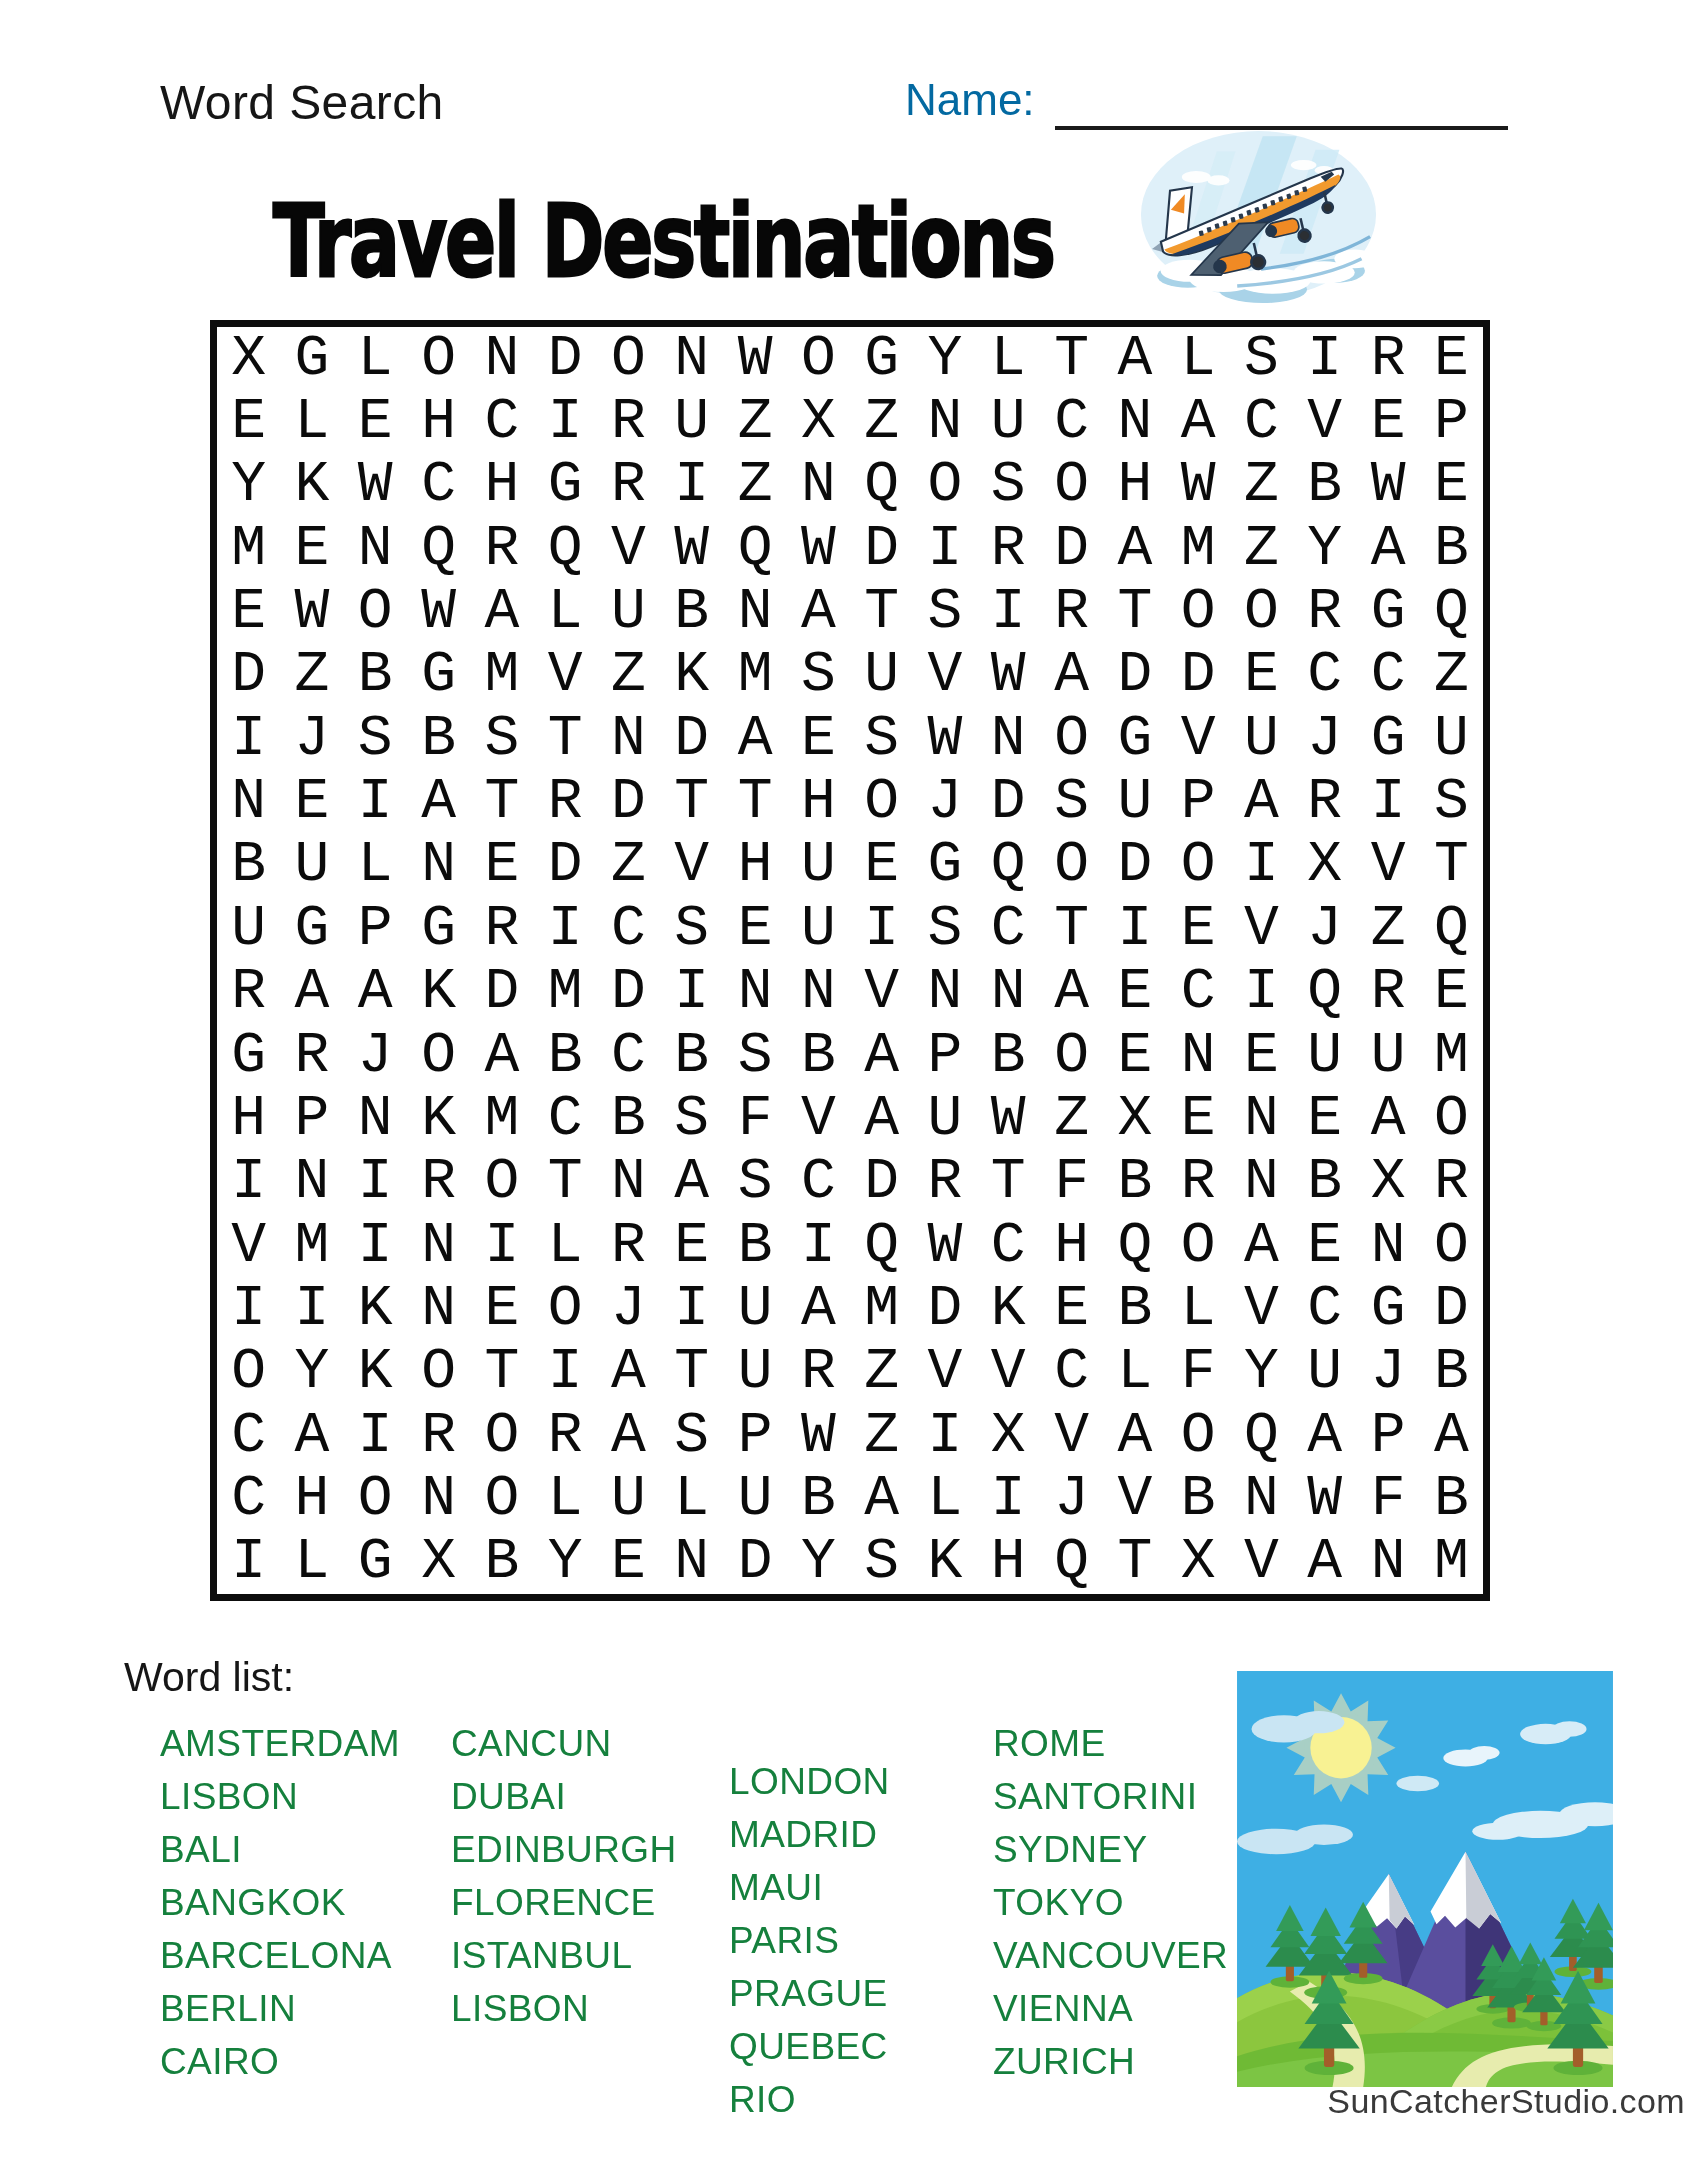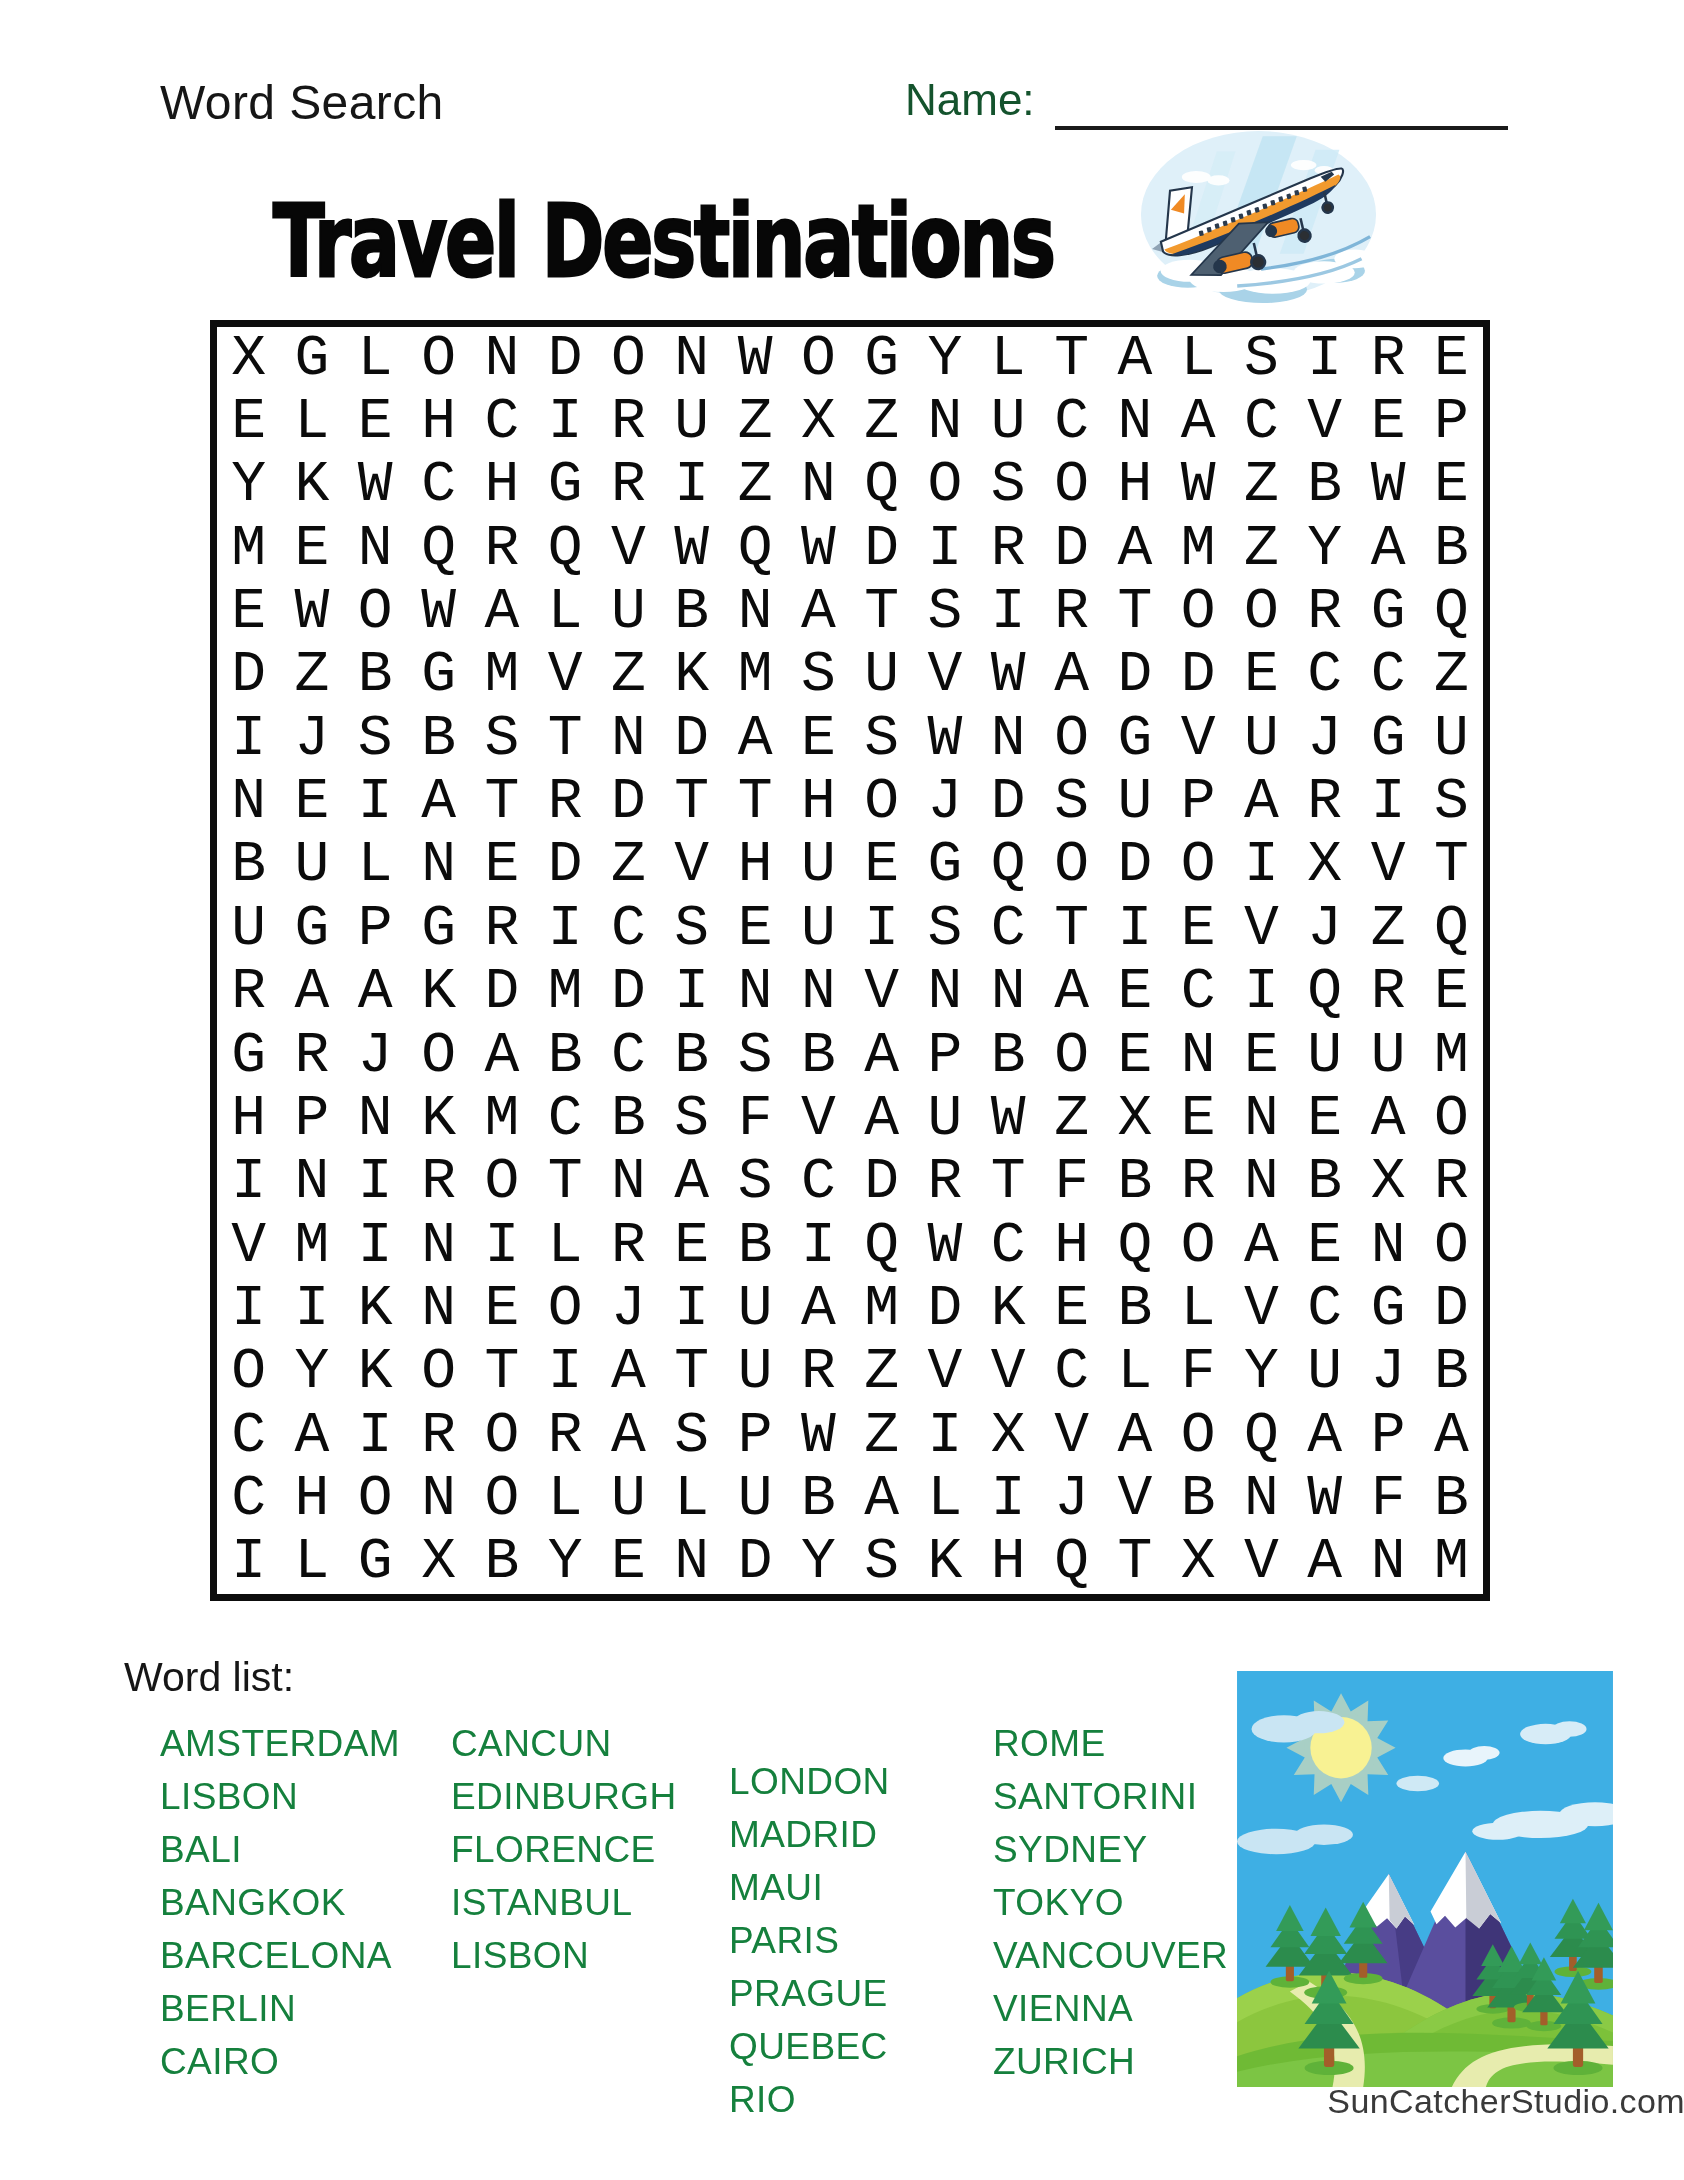--- a/index.html
+++ b/index.html
@@ -1,20 +1,20 @@
 <!DOCTYPE html>
 <html style="font-size:13.6px"><head>
 <meta charset="utf-8">
 <style>
   html,body{margin:0;padding:0;background:#ffffff;}
   .page{position:relative;width:1685px;height:2181px;background:#ffffff;overflow:hidden;
         font-family:"Liberation Sans",sans-serif;color:#151515;}
 
   .kicker{position:absolute;left:160px;top:75px;font-size:48px;letter-spacing:0.4px;color:#161616;}
-  .name-label{position:absolute;left:905px;top:75px;font-size:44px;color:#14532d;}
+  .name-label{position:absolute;left:905px;top:75px;font-size:44px;color:#0369a1;}
   .name-line{position:absolute;left:1055px;top:126px;width:453px;height:4.3px;background:#1a1a1a;}
 
   .title{position:absolute;left:273px;top:184px;margin:0;font-family:"DejaVu Sans",sans-serif;
          font-weight:bold;font-size:92px;letter-spacing:-2.6px;color:#070707;
          -webkit-text-stroke:2.6px #070707;white-space:nowrap;
          transform:scale(0.82,1.08);transform-origin:0 0;}
 
   .plane{position:absolute;left:1135px;top:124px;width:247px;height:181px;}
   .plane svg{width:100%;height:100%;display:block;}
 
@@ -528,20 +528,21 @@
         <div class="word">AMSTERDAM</div>
         <div class="word">LISBON</div>
         <div class="word">BALI</div>
         <div class="word">BANGKOK</div>
         <div class="word">BARCELONA</div>
         <div class="word">BERLIN</div>
         <div class="word">CAIRO</div>
       </div>
       <div class="wcol">
         <div class="word">CANCUN</div>
+        <div class="word">DUBAI</div>
         <div class="word">EDINBURGH</div>
         <div class="word">FLORENCE</div>
         <div class="word">ISTANBUL</div>
         <div class="word">LISBON</div>
       </div>
       <div class="wcol">
         <div class="word">LONDON</div>
         <div class="word">MADRID</div>
         <div class="word">MAUI</div>
         <div class="word">PARIS</div>

